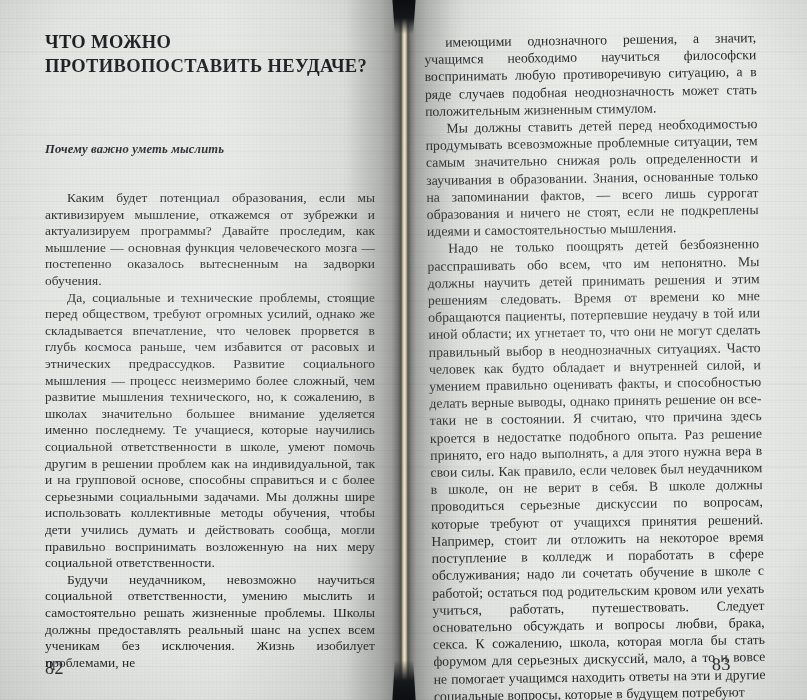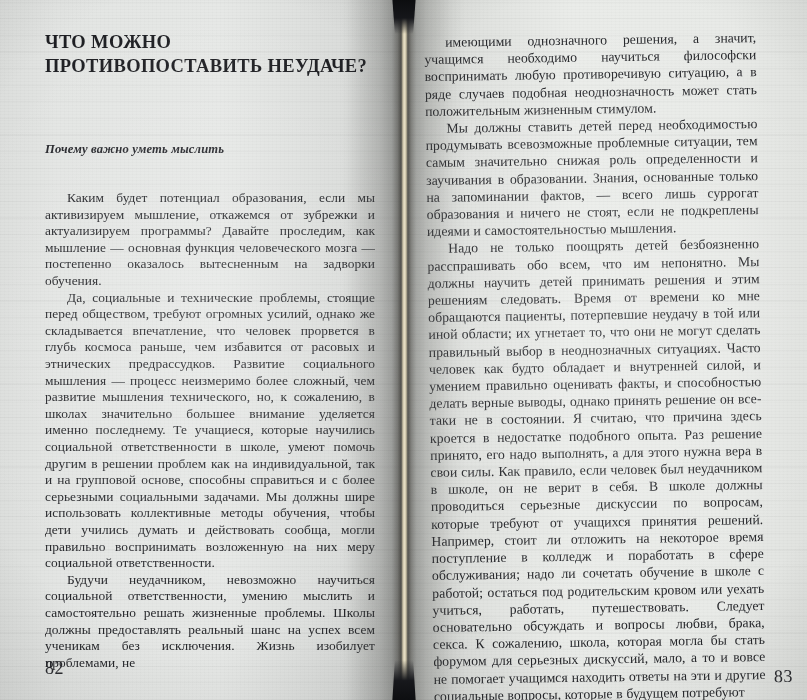--- a/index.html
+++ b/index.html
@@ -165,21 +165,21 @@
   .spacer-sub { height: 33px; }
 
   
   .folio {
     position: absolute;
     font-size: 18px;
     color: #2a2b2f;
     letter-spacing: .4px;
   }
   .folio-left { left: 45px; top: 658px; }
-  .folio-right { left: 774px; top: 654px; transform: rotate(-0.85deg); margin-top: 12px; }
+  .folio-right { left: 712px; top: 654px; transform: rotate(-0.85deg); }
 
   
   .spine-shade-left {
     position: absolute;
     top: 0; right: 0;
     width: 62px; height: 700px;
     background: linear-gradient(to right, rgba(90,90,86,0) 0%, rgba(88,88,84,.20) 62%, rgba(60,60,57,.42) 100%);
     pointer-events: none;
   }
   .spine-shade-right {

